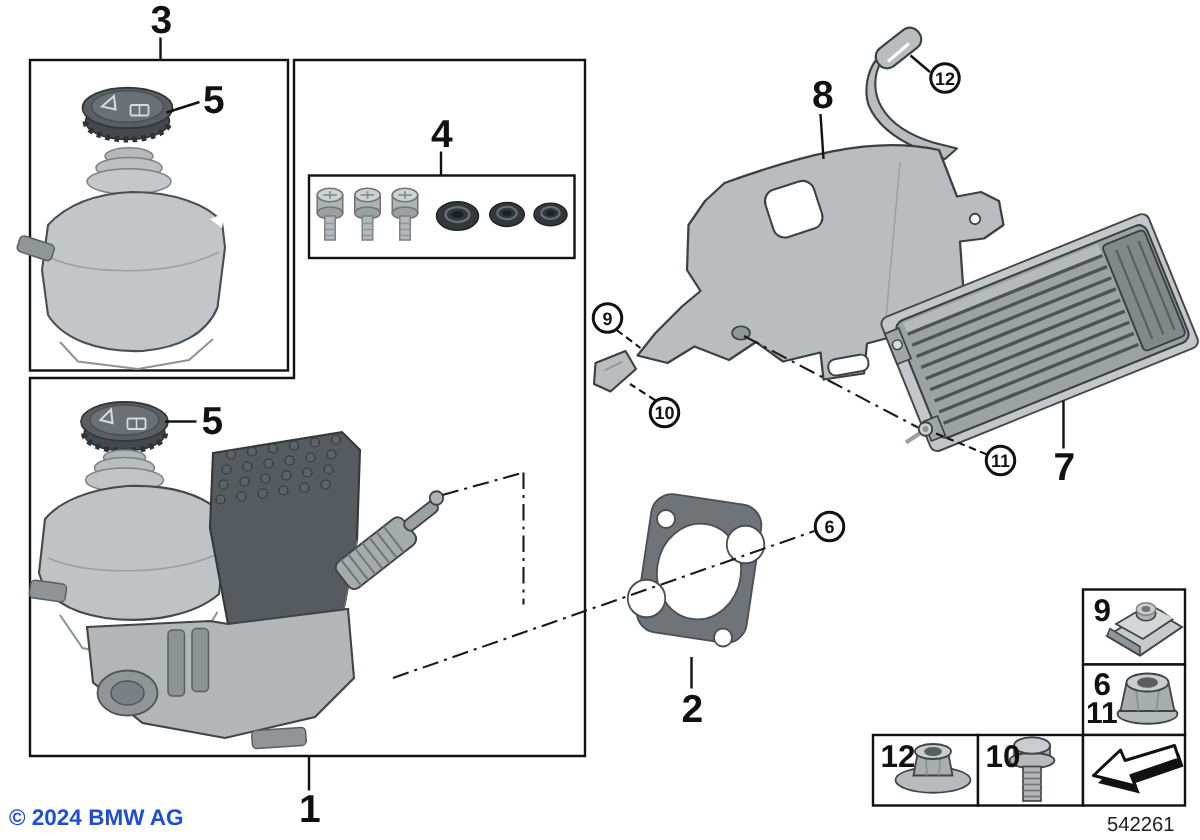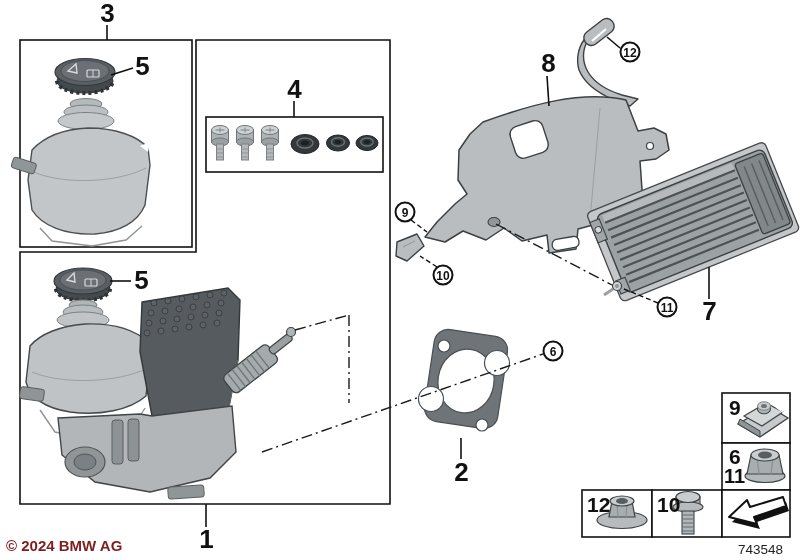--- a/index.html
+++ b/index.html
@@ -7,21 +7,21 @@
          font-family:"Liberation Sans",sans-serif;color:#111;}
   .stage svg{position:absolute;left:0;top:0;}
   .num{position:absolute;transform:translate(-50%,-50%);font-weight:bold;font-size:26px;
        color:#111;letter-spacing:-1px;line-height:1;white-space:nowrap;}
   .circ{position:absolute;transform:translate(-50%,-50%);width:21px;height:21px;
         border:2px solid #111;border-radius:50%;display:flex;align-items:center;
         justify-content:center;font-weight:bold;font-size:12px;color:#111;line-height:1;
         background:#fff;box-sizing:border-box;}
   .legend-num{position:absolute;font-weight:bold;font-size:21px;color:#111;line-height:1;}
   .legend-num.small{font-size:20px;}
-  .footer-text{position:absolute;font-size:15px;font-weight:bold;color:#7f1d1d;line-height:1;}
+  .footer-text{position:absolute;font-size:15px;font-weight:bold;color:#1d4ed8;line-height:1;}
   .diagram-number{position:absolute;font-size:13.5px;font-weight:normal;color:#222;line-height:1;}
 </style>
 </head>
 <body>
 
 <div class="stage">
 
 <svg width="800" height="560" viewBox="0 0 800 560">
 
   <g fill="none" stroke="#111" stroke-width="1.6">
@@ -330,15 +330,15 @@
   <div class="circ" style="left:667px;top:307px;">11</div>
   <div class="circ" style="left:553px;top:351px;">6</div>
 
   <div class="legend-num" style="left:729px;top:397px;">9</div>
   <div class="legend-num" style="left:729px;top:446px;">6</div>
   <div class="legend-num small" style="left:724px;top:466px;">11</div>
   <div class="legend-num" style="left:587px;top:494px;">12</div>
   <div class="legend-num" style="left:657px;top:494px;">10</div>
 
   <div class="footer-text" style="left:6px;top:538px;">© 2024 BMW AG</div>
-  <div class="diagram-number" style="left:738px;top:543px;">743548</div>
+  <div class="diagram-number" style="left:738px;top:543px;">542261</div>
 
 </div>
 
 </body></html>

